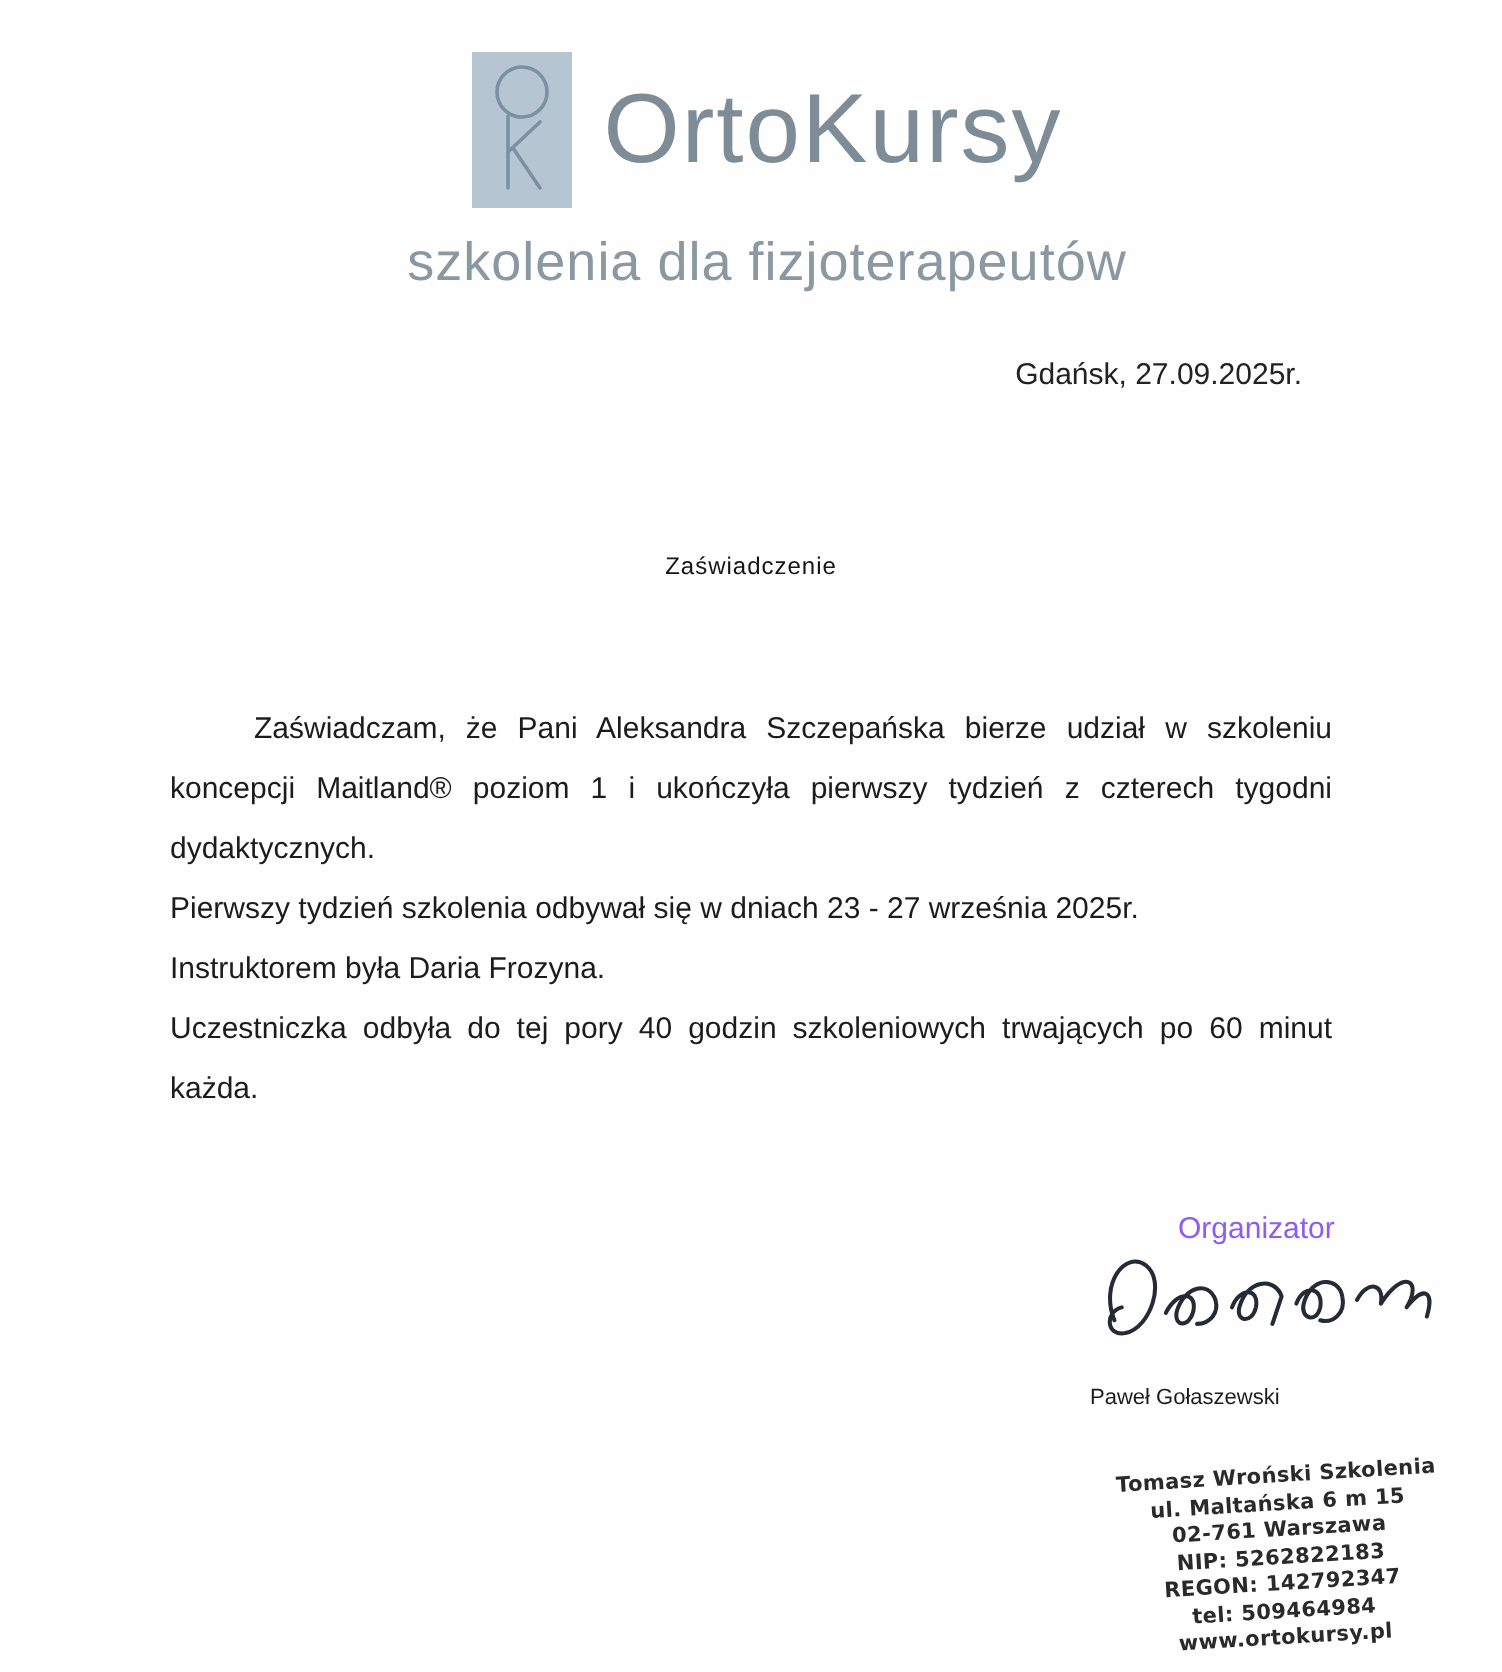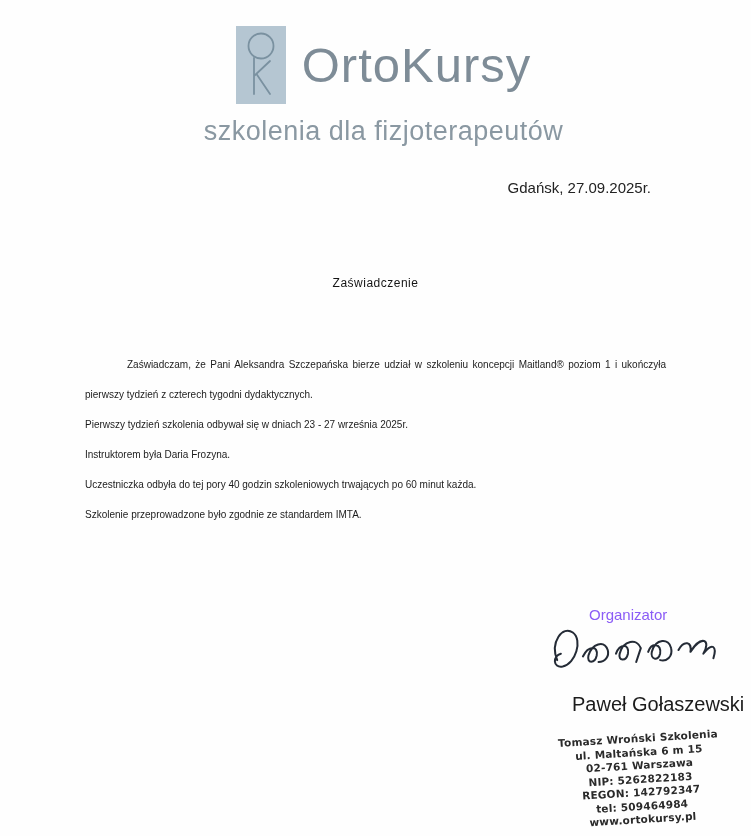--- a/index.html
+++ b/index.html
@@ -61,21 +61,21 @@
     margin: 80px 0 0 0;
     text-align: center;
     font-size: 12px;
     font-weight: 400;
     letter-spacing: 0.5px;
     color: #151515;
   }
   
   .doc-body {
     margin: 60px 85px 0 85px;
-    font-size: 10px;
+    font-size: 15px;
     line-height: 30px;
     text-align: justify;
     color: #1c1c1c;
   }
   .doc-body p {
     margin: 0;
   }
   .doc-body p.indent {
     text-indent: 42px;
   }
@@ -90,22 +90,22 @@
   .signature-svg {
     position: absolute;
     top: 614px;
     left: 548px;
     width: 170px;
     height: 72px;
   }
   .organizer-name {
     position: absolute;
     top: 693px;
-    left: 572px;
-    font-size: 20px;
+    left: 545px;
+    font-size: 11px;
     color: #1c1c1c;
   }
   
   .stamp {
     position: absolute;
     top: 732px;
     left: 548px;
     width: 185px;
     text-align: center;
     transform: rotate(-3.5deg);
@@ -136,21 +136,20 @@
 
   <div class="dateline">Gdańsk, 27.09.2025r.</div>
 
   <h1 class="doc-title">Zaświadczenie</h1>
 
   <div class="doc-body">
     <p class="indent">Zaświadczam, że Pani Aleksandra Szczepańska bierze udział w szkoleniu koncepcji Maitland® poziom 1 i ukończyła pierwszy tydzień z czterech tygodni dydaktycznych.</p>
     <p>Pierwszy tydzień szkolenia odbywał się w dniach 23 - 27 września 2025r.</p>
     <p>Instruktorem była Daria Frozyna.</p>
     <p>Uczestniczka odbyła do tej pory 40 godzin szkoleniowych trwających po 60 minut każda.</p>
-    <p>Szkolenie przeprowadzone było zgodnie ze standardem IMTA.</p>
   </div>
 
   <div class="organizer-label">Organizator</div>
 
   <svg class="signature-svg" viewBox="0 0 185 70" aria-hidden="true">
     <g fill="none" stroke="#242b36" stroke-width="2.2" stroke-linecap="round" stroke-linejoin="round">
       <path d="M10 46 C2 26 16 8 27 16 C38 24 30 50 16 53 C5 55 5 41 14 39"></path>
       <path d="M38 42 C44 30 55 30 53 41 C51 50 42 50 44 41 C48 28 61 24 65 35 C67 42 62 48 55 48"></path>
       <path d="M74 39 C78 28 89 28 87 39 C85 48 76 47 78 39 C82 24 97 22 101 33 L96 48"></path>
       <path d="M109 37 C113 26 124 28 122 39 C120 48 111 45 113 37 C117 22 132 22 134 33 C136 42 129 48 122 46"></path>

